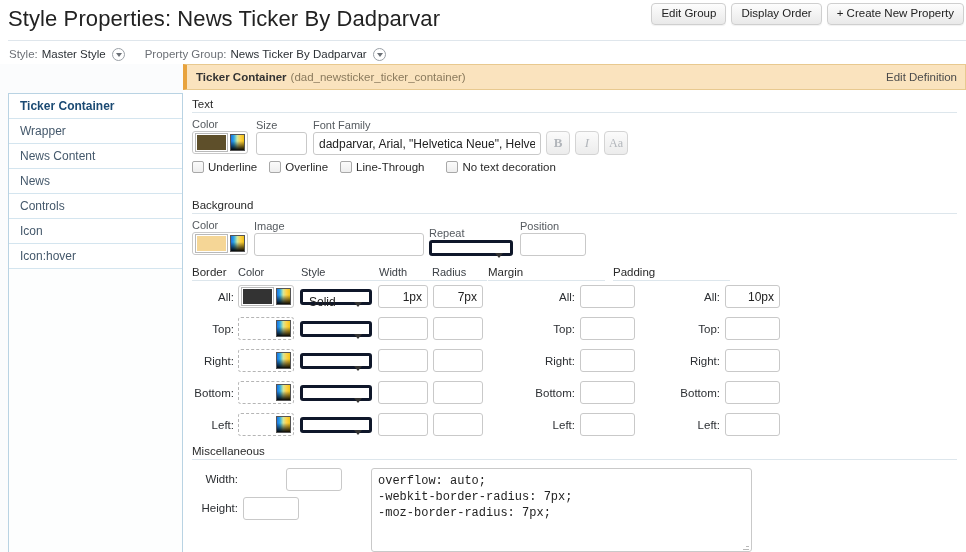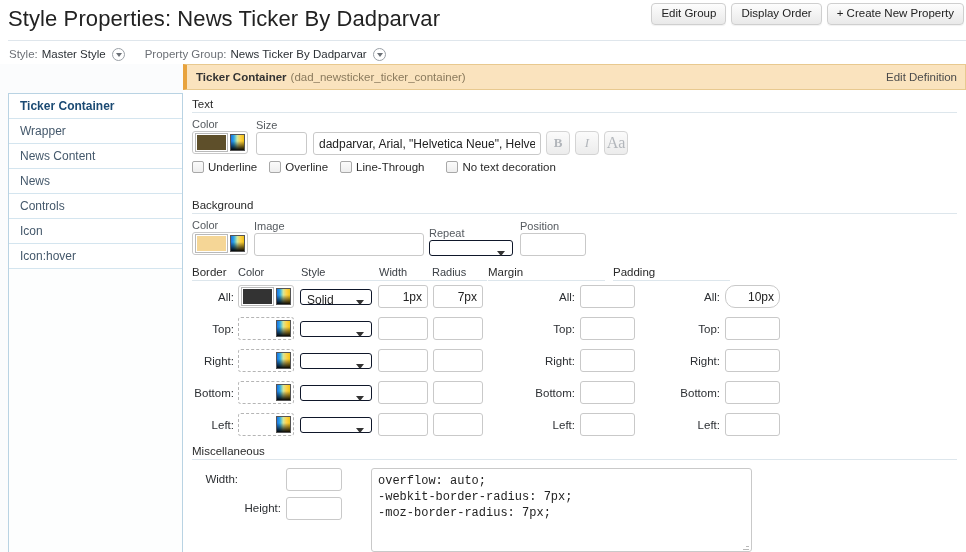--- a/index.html
+++ b/index.html
@@ -190,21 +190,21 @@
     height: 23px;
     background: #fff;
     font-family: "Liberation Sans", sans-serif;
     font-size: 12px;
     color: #222;
     padding: 0 5px;
     outline: none;
   }
   .ti.num { text-align: right; }
   .sel {
-    border: 1px solid #0f172a;
+    border: 3px solid #0f172a;
     border-radius: 3px;
     height: 16px;
     background: #fff;
     position: relative;
     font-size: 12px;
     color: #222;
     line-height: 21px;
     padding-left: 6px;
     cursor: pointer;
   }
@@ -277,21 +277,21 @@
     font-size: 13px;
     display: inline-flex;
     align-items: center;
     justify-content: center;
     margin-left: 5px;
     cursor: pointer;
     font-family: "Liberation Serif", serif;
   }
   .tsbtn.b { font-weight: bold; }
   .tsbtn.i { font-style: italic; }
-  .tsbtn.aa { font-size: 16px; }
+  .tsbtn.aa { font-size: 12px; }
 
   
   .bgrid-head {
     display: flex;
     font-size: 11px;
     color: #3c4147;
     align-items: flex-end;
   }
   .bgh { white-space: nowrap; }
   .hrule { height: 1px; background: #dde6ec; margin-top: 2px; margin-bottom: 4px; }
@@ -400,20 +400,21 @@
             <span class="sw-wheel"></span>
           </div>
         </div>
 
         <div style="width:55px; margin-left:4px;">
           <span class="fld-label">Size</span>
           <input class="ti" style="width: 51px;" value="">
         </div>
 
         <div style="width:228px; margin-left:2px;">
+          <span class="fld-label">Font Family</span>
           <input class="ti" style="width: 228px;" value="dadparvar, Arial, &quot;Helvetica Neue&quot;, Helvet">
         </div>
 
         <div style="display:flex; align-items:center;">
           <span class="tsbtn b">B</span>
           <span class="tsbtn i">I</span>
           <span class="tsbtn aa">Aa</span>
         </div>
       </div>
 
@@ -496,21 +497,21 @@
         <div class="colorwidget" style="margin-left:4px;">
           <span class="sw-main" style="background:#333333"></span>
           <span class="sw-wheel"></span>
         </div>
         <div class="sel" style="width:72px; margin-left:6px;">Solid</div>
         <input class="ti num" style="width: 50px; margin-left: 6px;" value="1px">
         <input class="ti num" style="width: 50px; margin-left: 5px;" value="7px">
         <span class="brow-label" style="width:68px; margin-left:24px;">All:</span>
         <input class="ti num" style="width: 55px; margin-left: 5px;" value="">
         <span class="brow-label" style="width:68px; margin-left:17px;">All:</span>
-        <input class="ti num" style="width: 55px; margin-left: 5px; border-radius: 10px;" value="10px">
+        <input class="ti num" style="width: 55px; margin-left: 5px;" value="10px">
       </div>
 
       <div class="brow">
         <span class="brow-label" style="width:42px;">Top:</span>
         <div class="colorwidget empty" style="margin-left:4px;">
           <span class="sw-main none"></span>
           <span class="sw-wheel"></span>
         </div>
         <div class="sel" style="width:72px; margin-left:6px;"></div>
         <input class="ti num" style="width: 50px; margin-left: 6px;" value="">
@@ -570,21 +571,21 @@
         <div class="section-title">Miscellaneous</div>
         <div class="section-rule"></div>
       </div>
 
       <div class="misc-row">
         <div style="padding-top:3px;">
           <div style="display:flex; margin-bottom:6px;gap:43px;">
             <span class="mini-label">Width:</span>
             <input class="ti" style="width: 56px;" value="">
           </div>
-          <div style="display:flex;justify-content:flex-end;">
+          <div style="display:flex;">
             <span class="mini-label">Height:</span>
             <input class="ti" style="width: 56px;" value="">
           </div>
         </div>
 
         <div style="position:relative; margin-left:29px; padding-top:3px;">
           <textarea class="ta" style="width: 381px; height: 84px;">overflow: auto;
 -webkit-border-radius: 7px;
 -moz-border-radius: 7px;</textarea>
           <span class="resize-grip">

